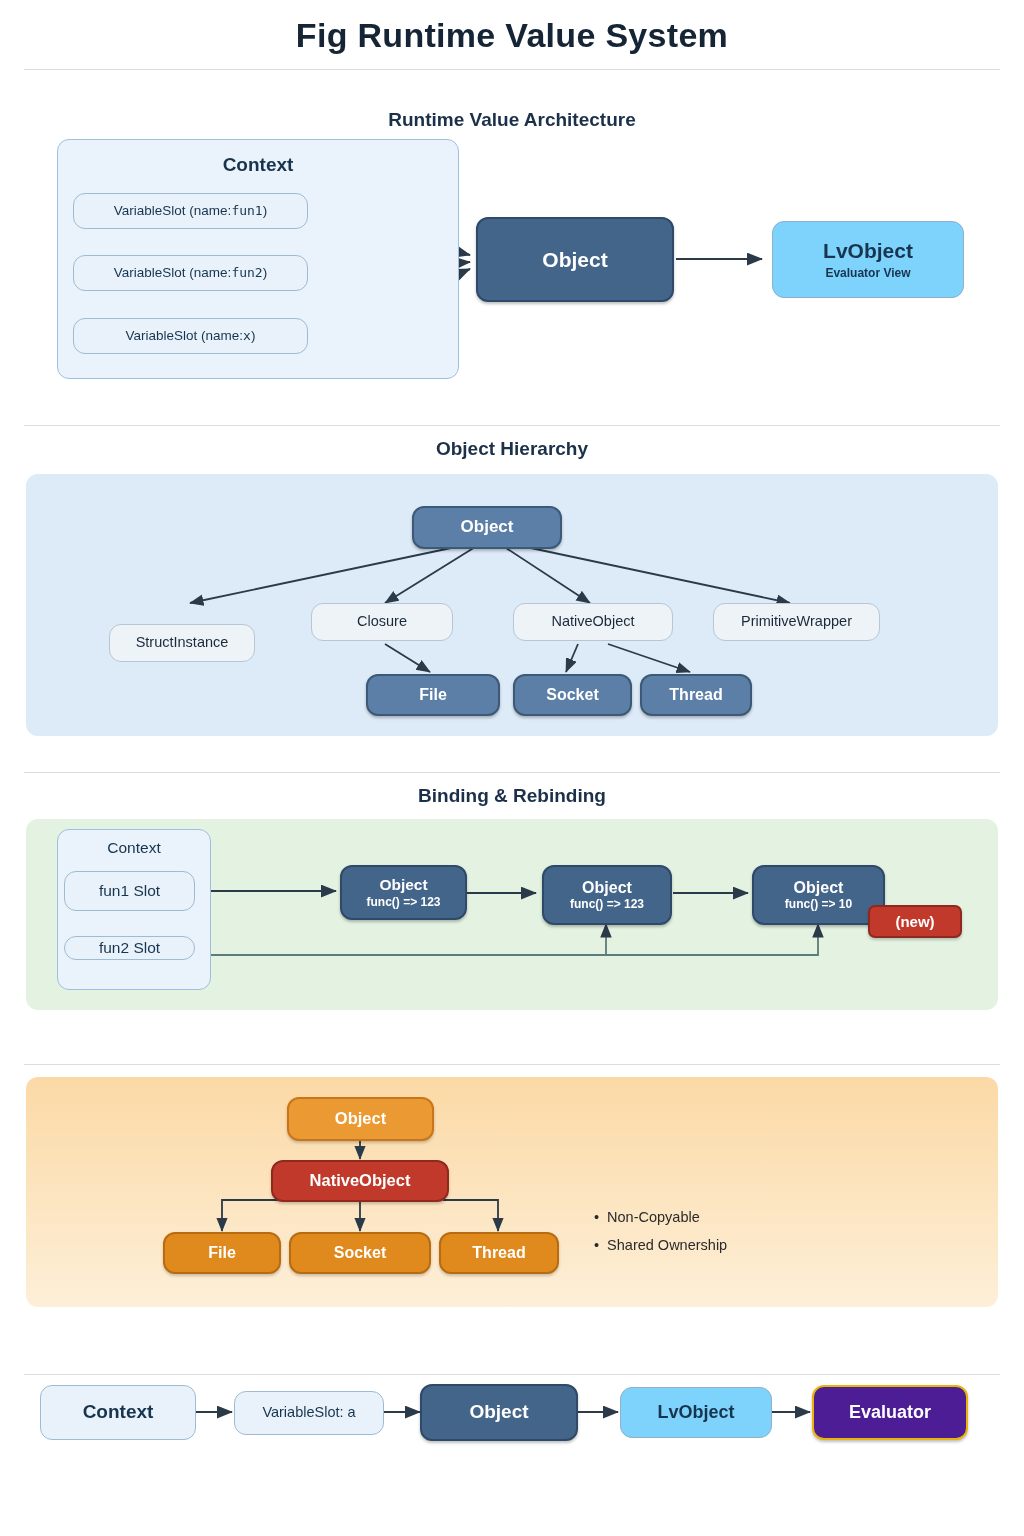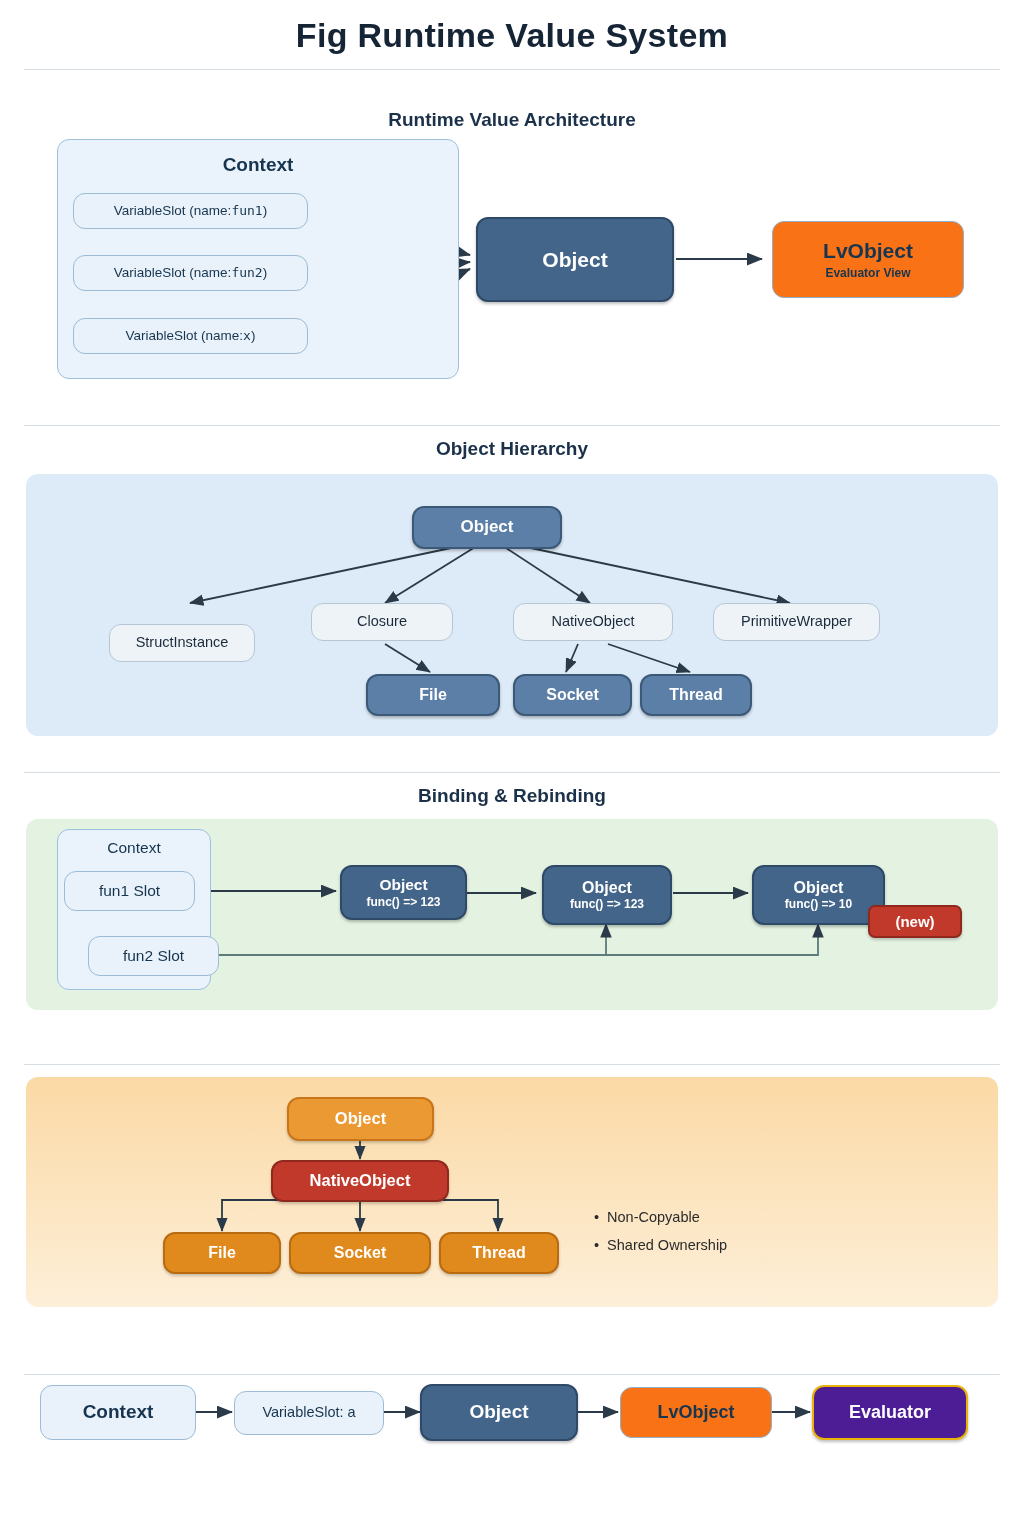--- a/index.html
+++ b/index.html
@@ -57,21 +57,21 @@
   .node .sub {
     font-size: 12px;
     font-weight: bold;
   }
   .light-blue {
     background: #e9f2fb;
     border: 1.5px solid #9dbbd4;
     color: #17354f;
   }
   .mid-blue {
-    background: #f97316;
+    background: #7dd3fc;
     border: 1.5px solid #8fafcb;
     color: #17354f;
   }
   .steel {
     background: #5b7fa6;
     border: 2px solid #3c5a77;
     color: #ffffff;
     font-weight: bold;
     box-shadow: 0 2px 3px rgba(0,0,0,0.25);
   }
@@ -253,21 +253,21 @@
       <path d="M606,148 L818,148 L818,117" stroke="#5d7b78" stroke-width="1.8" fill="none" marker-end="url(#ah)"></path>
     </svg>
 
     <div class="panel" style="position:absolute;left:57px;top:22px;width:152px;height:159px;background:#eaf3fc;border:1.5px solid #9dc0dd;">
       <div style="text-align:center;font-size:15.5px;margin-top:9px;color:#16344d;">Context</div>
     </div>
 
     <div class="node light-blue" style="left:64px;top:64px;width:131px;height:40px;font-size:15.5px;">
       <span>fun1 Slot</span>
     </div>
-    <div class="node light-blue" style="left:64px;top:129px;width:131px;height:40px;font-size:15.5px;margin-left:24px;">
+    <div class="node light-blue" style="left:64px;top:129px;width:131px;height:24px;font-size:15.5px;">
       <span>fun2 Slot</span>
     </div>
 
     <div class="node steel-dark" style="left:340px;top:58px;width:127px;height:55px;">
       <span style="font-size:15.5px;font-weight:bold;">Object</span>
       <span class="sub">func() =&gt; 123</span>
     </div>
     <div class="node steel-dark" style="left:542px;top:58px;width:130px;height:60px;">
       <span style="font-size:16px;font-weight:bold;">Object</span>
       <span class="sub">func() =&gt; 123</span>

